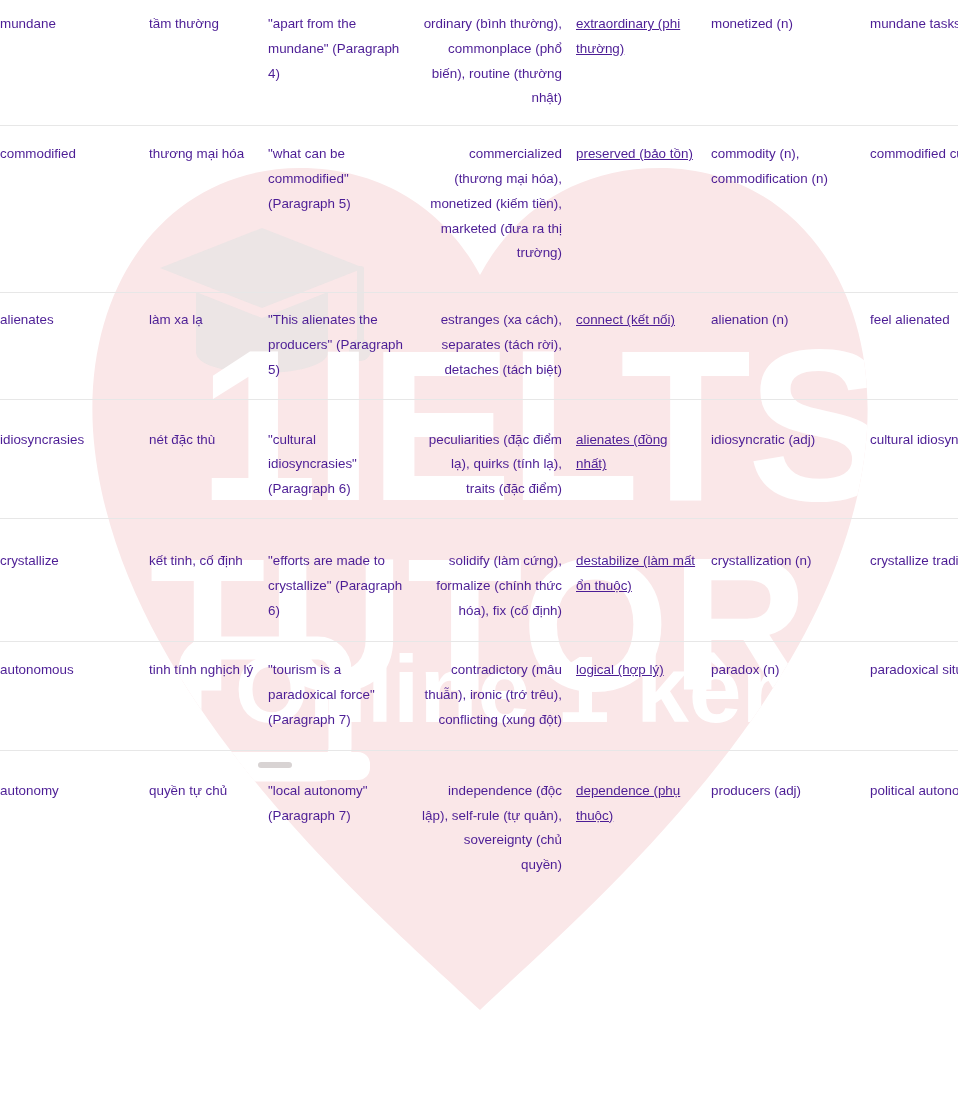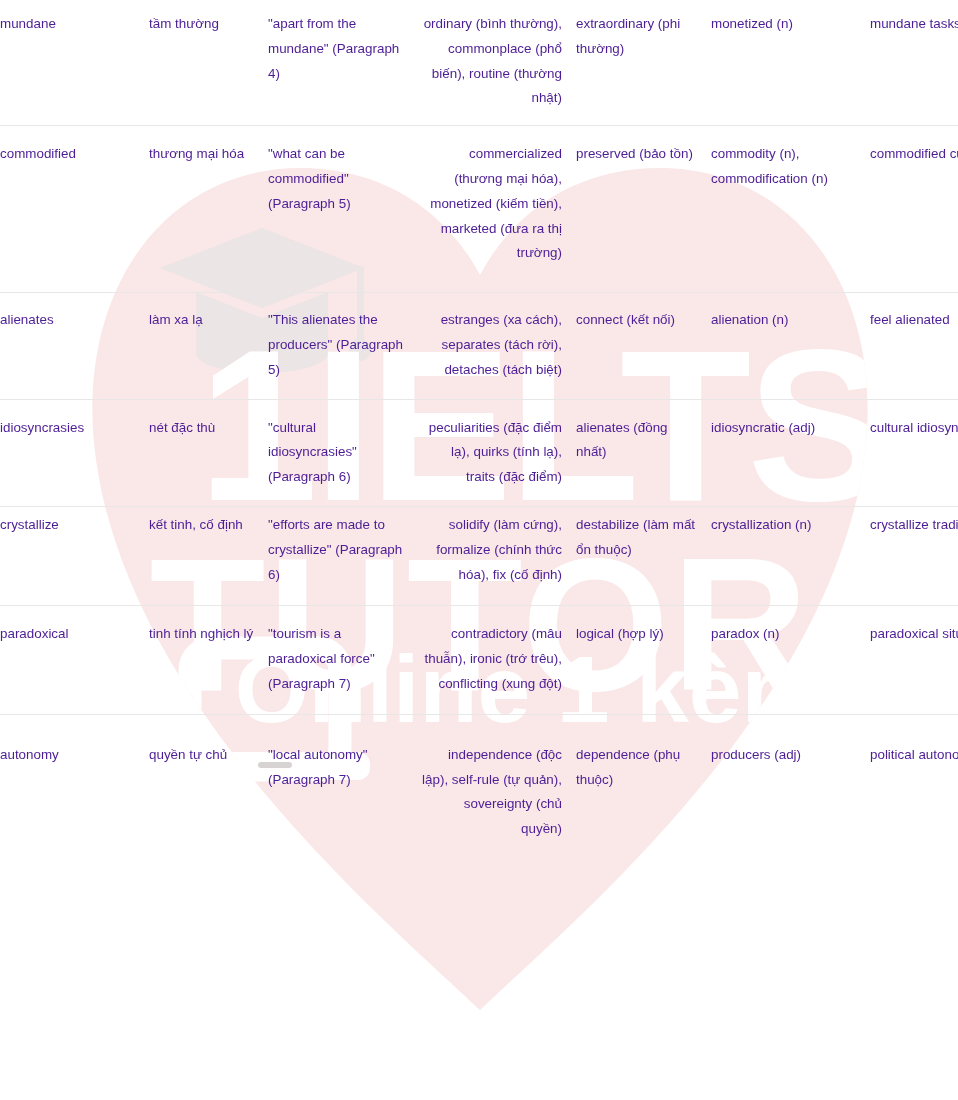--- a/index.html
+++ b/index.html
@@ -61,29 +61,29 @@
     background: transparent;
     word-wrap: break-word;
     overflow-wrap: break-word;
     hyphens: none;
   }
   
   td.c0 { width: 135px; padding-left: 40px; }
   td.c1 { width: 105px; padding-left: 0; margin-left: 7px; }
   td.c2 { width: 140px; }
   td.c3 { width: 140px; text-align: right; }
-  td.c4 { width: 121px; }
+  td.c4 { width: 121px; text-decoration: underline; }
   td.c5 { width: 145px; }
   td.c6 { width: 132px; }
 
   tr.r0 td { padding-top: 12px;  padding-bottom: 14px; }
   tr.r1 td { padding-top: 16px;  padding-bottom: 26px; }
   tr.r2 td { padding-top: 15px;  padding-bottom: 16px; }
-  tr.r3 td { padding-top: 16px;  padding-bottom: 16px; }
-  tr.r4 td { padding-top: 6px;  padding-bottom: 18px; }
+  tr.r3 td { padding-top: 28px;  padding-bottom: 16px; }
+  tr.r4 td { padding-top: 30px;  padding-bottom: 18px; }
   tr.r5 td { padding-top: 16px;  padding-bottom: 17px; }
   tr.r6 td { padding-top: 28px;  padding-bottom: 20px; }
 </style>
 </head>
 <body>
 
 <div id="page">
 
   <div id="watermark-layer">
     <svg width="958" height="1100" viewBox="0 0 958 1100" xmlns="http://www.w3.org/2000/svg">
@@ -174,21 +174,21 @@
         <tr class="r4">
           <td class="c0">crystallize</td>
           <td class="c1">kết tinh, cố định</td>
           <td class="c2">"efforts are made to crystallize" (Paragraph 6)</td>
           <td class="c3">solidify (làm cứng), formalize (chính thức hóa), fix (cố định)</td>
           <td class="c4">destabilize (làm mất ổn thuộc)</td>
           <td class="c5">crystallization (n)</td>
           <td class="c6">crystallize traditions</td>
         </tr>
         <tr class="r5">
-          <td class="c0">paradoxical</td>
+          <td class="c0">autonomous</td>
           <td class="c1">tinh tính nghịch lý</td>
           <td class="c2">"tourism is a paradoxical force" (Paragraph 7)</td>
           <td class="c3">contradictory (mâu thuẫn), ironic (trớ trêu), conflicting (xung đột)</td>
           <td class="c4">logical (hợp lý)</td>
           <td class="c5">paradox (n)</td>
           <td class="c6">paradoxical situation</td>
         </tr>
         <tr class="r6">
           <td class="c0">autonomy</td>
           <td class="c1">quyền tự chủ</td>

